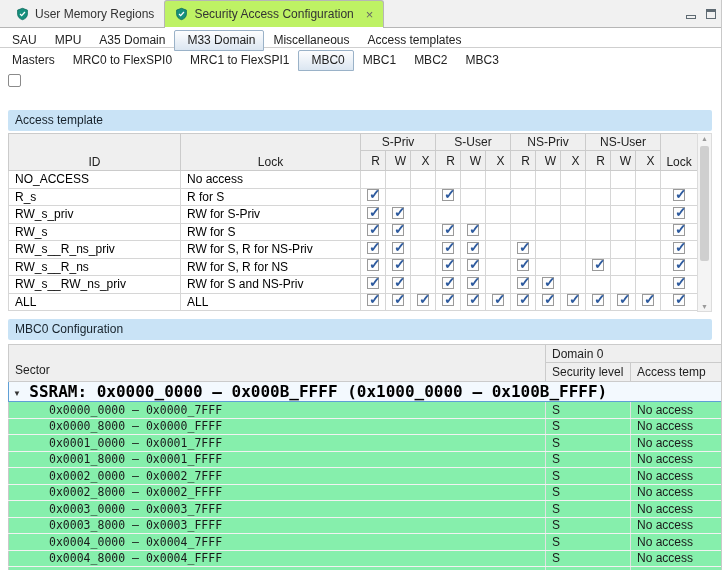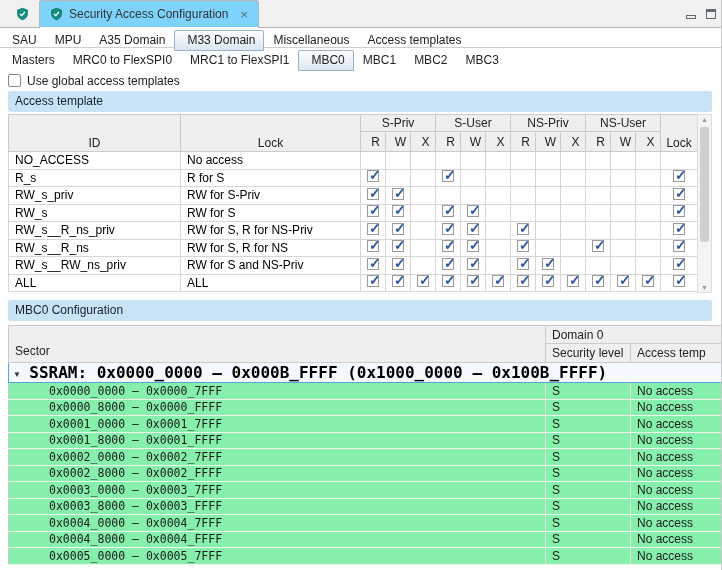--- a/index.html
+++ b/index.html
@@ -5,38 +5,38 @@
   * { margin:0; padding:0; box-sizing:border-box; }
   html,body { width:722px; height:570px; }
   body { font-family:"Liberation Sans",sans-serif; font-size:12px; color:#1a1a1a;
          background:#fff; overflow:hidden; }
   .app { width:722px; height:570px; background:#fff; border-right:1px solid #c9c9c9; overflow:hidden; }
 
   
   .editor-tabbar { display:flex; align-items:stretch; height:28px; background:#f1f1f1;
                    border-bottom:1px solid #b6b6b6; padding-left:6px; position:relative; }
   .etab { display:flex; align-items:center; gap:6px; padding:0 10px; color:#333; position:relative; cursor:default; }
-  .etab.active { background:#7dd3fc; border:1px solid #b6b6b6; border-bottom:none; border-radius:3px 3px 0 0; z-index:2; }
+  .etab.active { background:#bef264; border:1px solid #b6b6b6; border-bottom:none; border-radius:3px 3px 0 0; z-index:2; }
   .etab.active::after { content:""; position:absolute; left:0; right:0; bottom:-1px; height:1px; background:#fff; }
   .etab .close { margin-left:6px; color:#666; font-size:13px; line-height:13px; }
   .bar-spacer { flex:1; }
   .wicon { display:flex; align-items:center; margin:0 4px; }
 
   
   .tabrow { display:flex; align-items:flex-start; background:#fff; padding:2px 0 0 3px; }
   .tabrow1 { height:20px; border-bottom:1px solid #cfcfcf; }
   .tabrow2 { height:19px; }
   .tab { padding:2px 8px 3px; color:#222; border:1px solid transparent; white-space:nowrap; }
   .tab.selected { background:linear-gradient(#fdfdfe,#dbe6f1); border:1px solid #9ab2c8; border-radius:2px 2px 0 0;padding-left:12px; }
 
   
   .content { padding-left:8px; }
   .cb-row { display:flex; align-items:center; gap:6px; margin-top:6px; height:15px; }
   .cbbox { width:13px; height:13px; border:1px solid #8a8a8a; background:#fff; border-radius:2px; }
-  .section-header { margin-top:3px; height:21px; line-height:21px; width:704px;
+  .section-header { margin-top:22px; height:21px; line-height:21px; width:704px;
                     background:#c9e3f6; border-radius:2px; padding-left:7px; color:#17222b; }
 
   
   .at-wrap { position:relative; margin-top:2px; width:704px; }
   table.at { border-collapse:collapse; table-layout:fixed; width:689px; }
   .at th, .at td { border:1px solid #d6d6d6; font-weight:normal; overflow:hidden; white-space:nowrap; }
   .at th { background:#efefef; border-color:#cbcbcb; text-align:center; color:#222; }
   .at th.tall { vertical-align:bottom; padding:0 6px 4px; }
   .at tr.gr th { height:17px; padding:1px 4px; }
   .at th.sub { height:20px; padding:2px 0 2px 5px; }
@@ -76,20 +76,21 @@
 <div class="app">
 
   <div class="editor-tabbar">
     <div class="etab">
       <span>
         <svg width="13" height="14" viewBox="0 0 16 16">
             <path d="M8 1 L14 3.2 V8 c0 3.6 -2.6 6 -6 7 C4.6 14 2 11.6 2 8 V3.2 Z" fill="#17907e" stroke="#0c6b5d"></path>
             <path d="M5 8 l2 2 l4 -4.5" stroke="#fff" stroke-width="1.6" fill="none"></path>
           </svg>
       </span>
+      <span>User Memory Regions</span>
     </div>
     <div class="etab active">
       <span>
         <svg width="13" height="14" viewBox="0 0 16 16">
             <path d="M8 1 L14 3.2 V8 c0 3.6 -2.6 6 -6 7 C4.6 14 2 11.6 2 8 V3.2 Z" fill="#17907e" stroke="#0c6b5d"></path>
             <path d="M5 8 l2 2 l4 -4.5" stroke="#fff" stroke-width="1.6" fill="none"></path>
           </svg>
       </span>
       <span>Security Access Configuration</span>
       <span class="close">×</span>
@@ -124,21 +125,20 @@
       <div class="tab selected">MBC0</div>
       <div class="tab">MBC1</div>
       <div class="tab">MBC2</div>
       <div class="tab">MBC3</div>
     </div>
 
   <div class="content">
 
     <div class="cb-row">
       <span class="cbbox"></span>
-      <span>Use global access templates</span>
     </div>
 
     <div class="section-header">Access template</div>
 
     <div class="at-wrap">
       <table class="at">
         <colgroup>
           <col style="width:172px">
             <col style="width:180px">
           <col style="width:25px">

